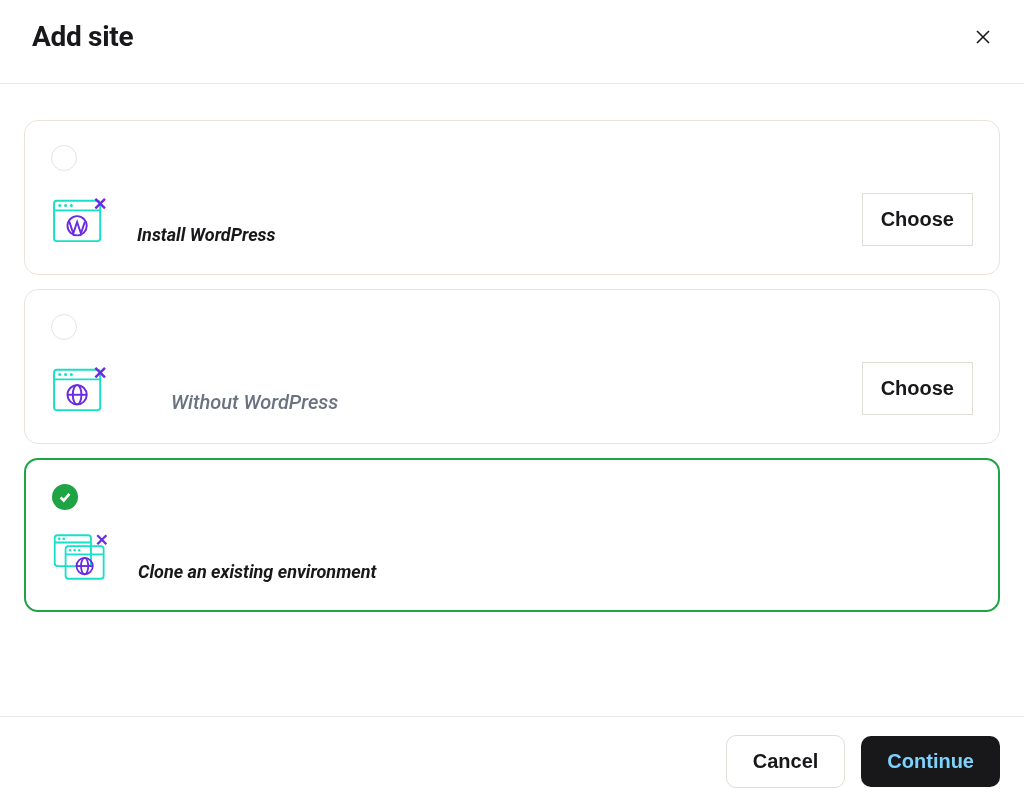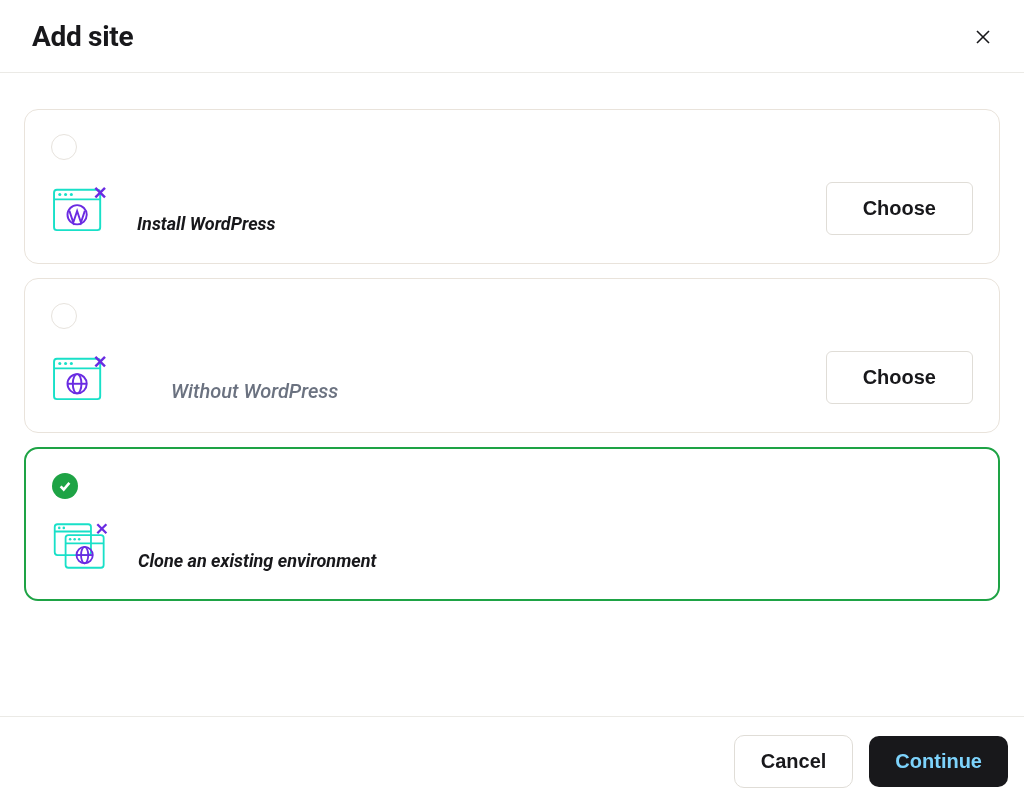--- a/index.html
+++ b/index.html
@@ -13,21 +13,21 @@
       color: #18181b;
       width: 1024px;
       height: 812px;
       display: flex;
       flex-direction: column;
     }
     .header {
       display: flex;
       align-items: center;
       justify-content: space-between;
-      padding: 20px 28px 19px 32px;
+      padding: 20px 28px 30px 32px;
       border-bottom: 1px solid #ebeae6;
     }
     .header h1 {
       font-size: 28px;
       font-weight: 700;
       letter-spacing: -0.3px;
     }
     .close-btn {
       background: none;
       border: none;
@@ -112,33 +112,33 @@
     }
     .option-subtitle {
       font-size: 20px;
       font-weight: 500;
       color: #6b7280;
       margin-left: 34px;
     }
     .choose-btn {
       background: #fff;
       border: 1.5px solid #e0ddd7;
-      border-radius: 6px;
-      padding: 14px 36px;
+      border-radius: 0;
+      padding: 14px 18px;
       font-size: 20px;
       font-weight: 600;
       color: #18181b;
       cursor: pointer;
     }
     .footer {
       display: flex;
       justify-content: flex-end;
       align-items: center;
       gap: 16px;
-      padding: 18px 16px 24px 24px;
+      padding: 18px 24px 24px 24px;
       border-top: 1px solid #ebeae6;
     }
     .cancel-btn {
       background: #fff;
       border: 1.5px solid #e0ddd7;
       border-radius: 10px;
       padding: 14px 26px;
       font-size: 20px;
       font-weight: 600;
       color: #18181b;

